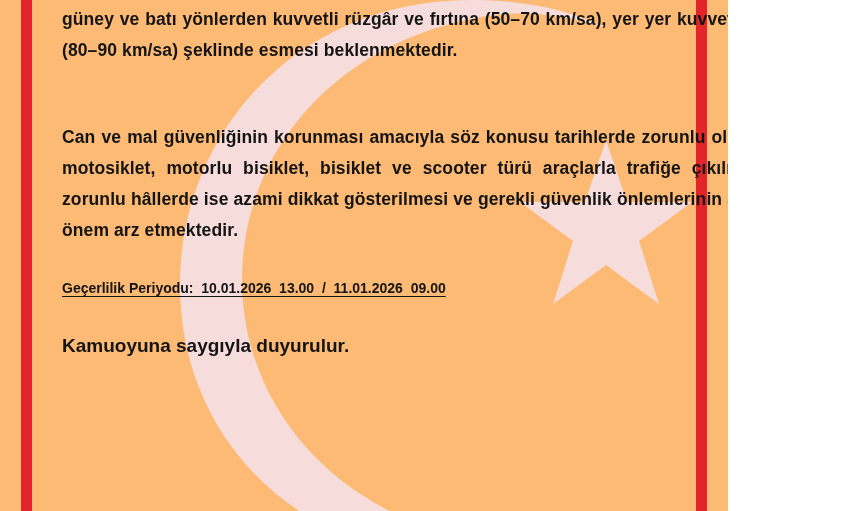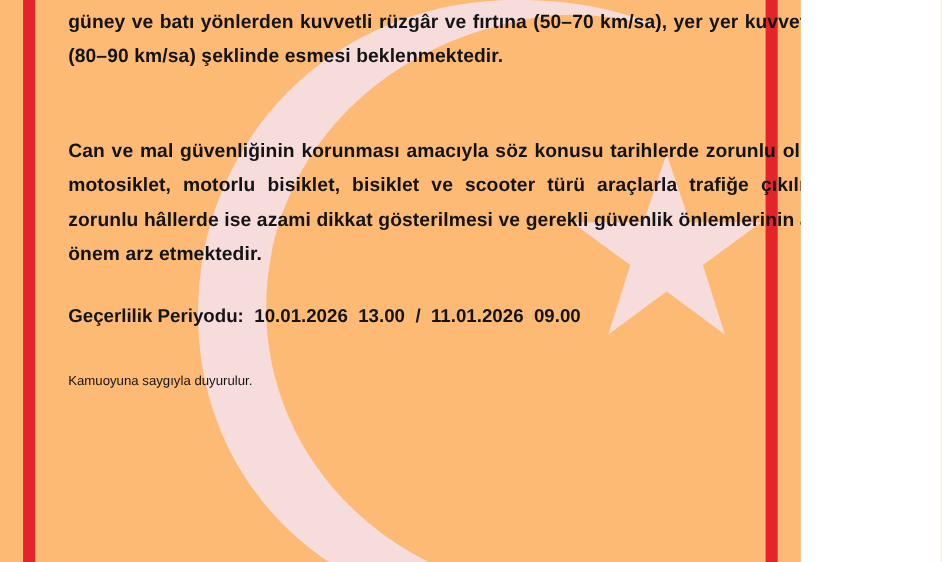--- a/index.html
+++ b/index.html
@@ -63,31 +63,32 @@
   }
   .para.first {
     padding-top: 4px;
   }
   .gap-1 { height: 28px; }
   .gap-2 { height: 28px; }
   .gap-3 { height: 28px; }
   .gap-4 { height: 30px; }
 
   .validity {
-    font-size: 17px;
+    font-size: 14px;
     line-height: 28px;
     font-weight: bold;
     color: #141414;
+    text-decoration: underline;
     text-underline-offset: 3px;
     white-space: pre;
   }
   .closing {
-    font-size: 12px;
+    font-size: 19px;
     line-height: 28px;
-    font-weight: normal;
+    font-weight: bold;
     color: #141414;
   }
 </style>
 </head>
 <body>
 
 <div id="page">
 
   <svg id="watermark" viewBox="0 0 856 620" xmlns="http://www.w3.org/2000/svg" aria-hidden="true">
     <g fill="#f7dcdc">

